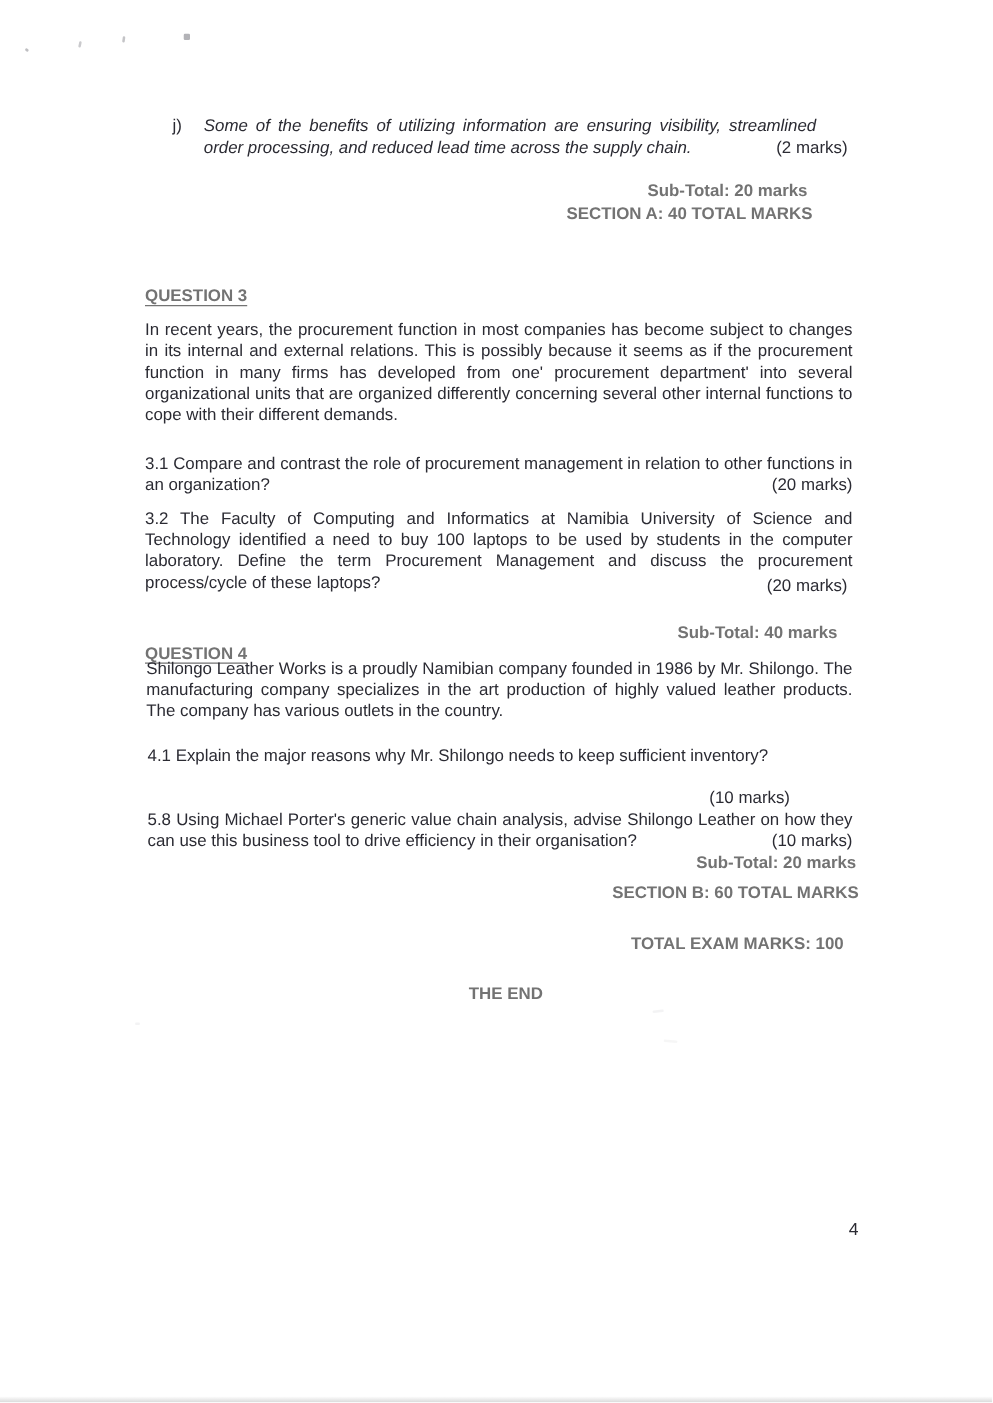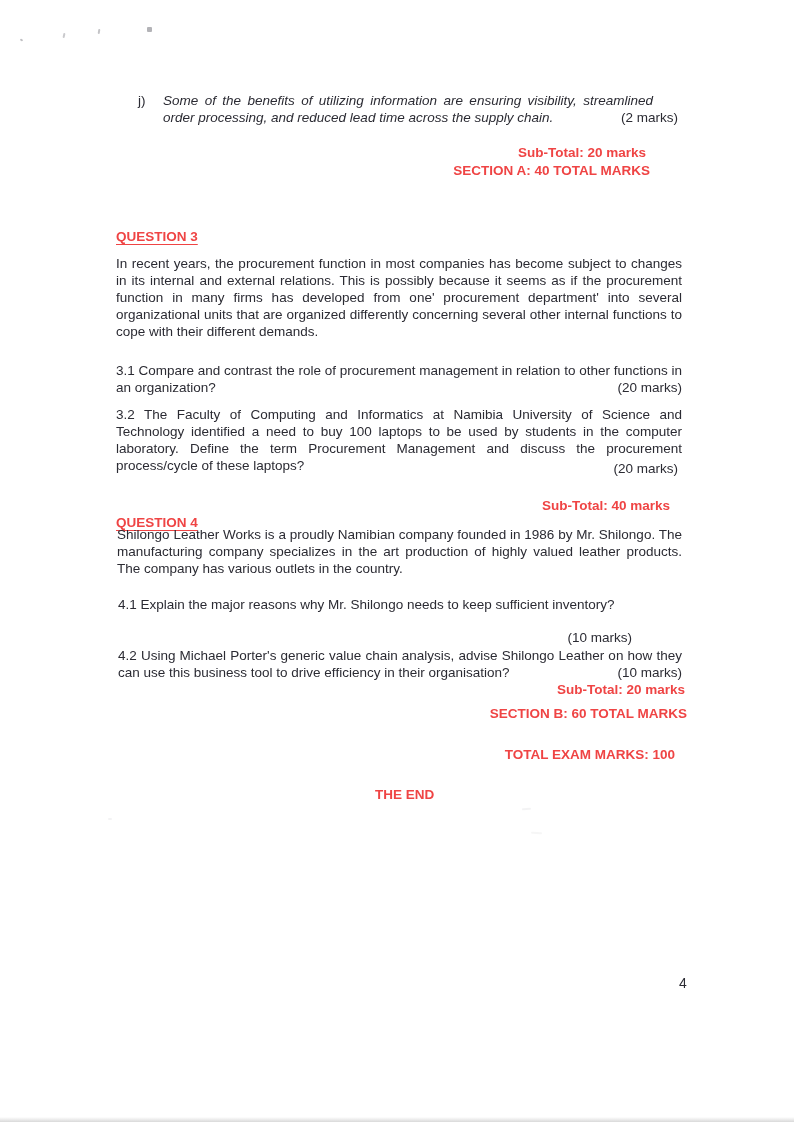--- a/index.html
+++ b/index.html
@@ -7,21 +7,21 @@
     position:relative;
     width:794px; height:1122px;
     background:#ffffff;
     overflow:hidden;
     font-family:"Liberation Sans", sans-serif;
     font-size:13.5px;
     line-height:17px;
     color:#2b2b33;
   }
   .abs { position:absolute; }
-  .bold { font-weight:bold; color:#ef4444; }
+  .bold { font-weight:bold; color:#737373; }
   .justify { text-align:justify; }
   .underline { text-decoration:underline; text-underline-offset:3px; }
 
   
   .j-item { top:92px; left:138px; width:540px; }
   .j-label { position:absolute; left:0; top:0; }
   .j-text { margin-left:25px; width:490px; text-align:justify;font-style:italic; }
   .j-marks { position:absolute; right:0; top:17px; }
 
   
@@ -104,21 +104,21 @@
 
   <div class="abs bold subtotal-40">Sub-Total: 40 marks</div>
 
   <div class="abs bold underline q4-heading">QUESTION 4</div>
   <div class="abs justify q4-intro">Shilongo Leather Works is a proudly Namibian company founded in 1986 by Mr. Shilongo. The manufacturing company specializes in the art production of highly valued leather products. The company has various outlets in the country.</div>
 
   <div class="abs q41-text">4.1 Explain the major reasons why Mr. Shilongo needs to keep sufficient inventory?</div>
   <div class="abs q41-marks">(10 marks)</div>
 
   <div class="abs justify q42">
-    <span>4.2 Using Michael Porter's generic value chain analysis, advise Shilongo Leather on how they can use this business tool to drive efficiency in their organisation?</span>
+    <span>5.8 Using Michael Porter's generic value chain analysis, advise Shilongo Leather on how they can use this business tool to drive efficiency in their organisation?</span>
     <span class="marks">(10 marks)</span>
   </div>
 
   <div class="abs bold subtotal-20b">Sub-Total: 20 marks</div>
   <div class="abs bold section-b-total">SECTION B: 60 TOTAL MARKS</div>
 
   <div class="abs bold total-exam">TOTAL EXAM MARKS: 100</div>
   <div class="abs bold the-end">THE END</div>
   <div class="abs page-number">4</div>
 

